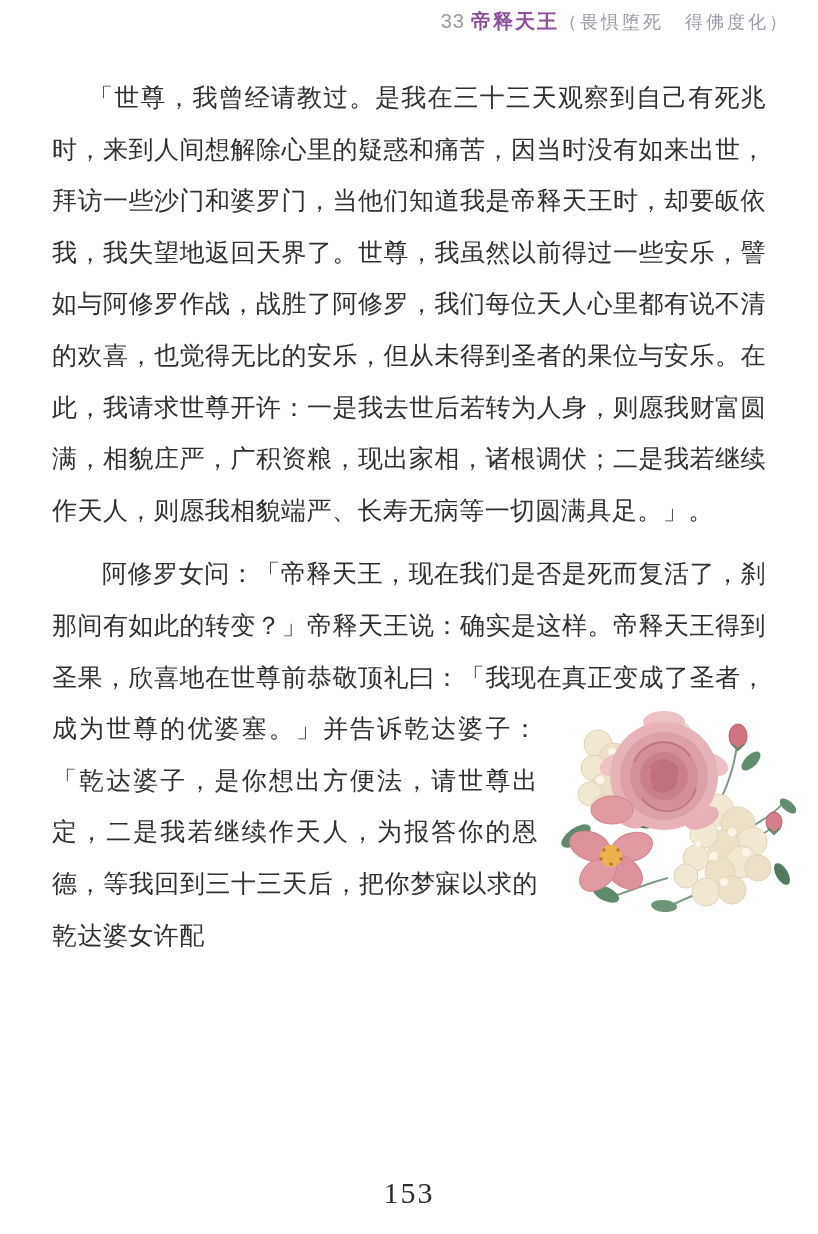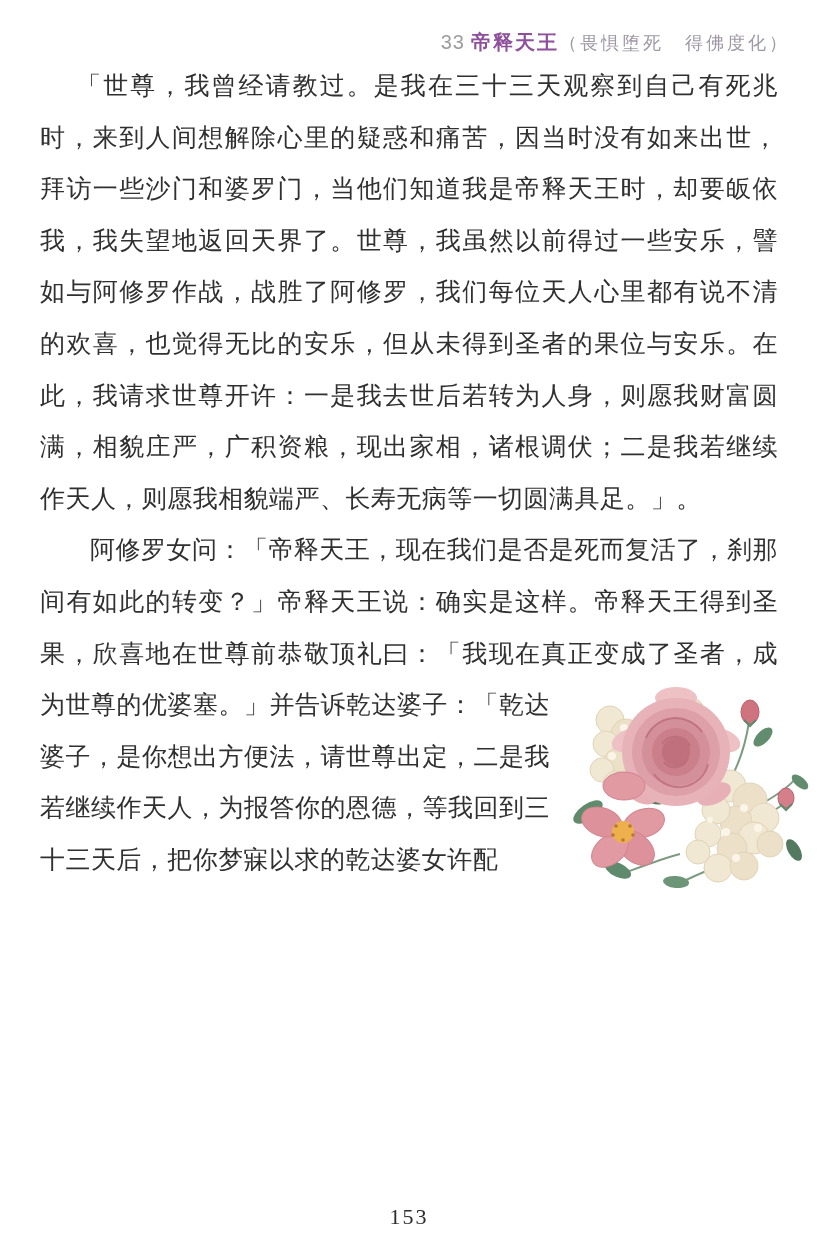--- a/index.html
+++ b/index.html
@@ -9,63 +9,63 @@
     height: 1234px;
     margin: 0 auto;
     background: #ffffff;
     overflow: hidden;
     font-family: "Liberation Serif", "DejaVu Serif", serif;
     color: #2e2e2e;
   }
   
   .header {
     position: absolute;
-    top: 28px;
+    top: 9px;
     right: 28px;
     font-family: "Liberation Sans", "DejaVu Sans", sans-serif;
     font-size: 20px;
-    line-height: 29px;
+    line-height: 24px;
     white-space: nowrap;
   }
   .ch-num   { color:#9c9c9c; letter-spacing:1px; margin-right:6px; }
   .ch-title { color:#8e4f9b; font-weight:600; letter-spacing:2px; }
   .ch-sub   { color:#9e97a6; font-size:18px; letter-spacing:3px; }
   
   .body-text {
     position: absolute;
     left: 40px;
     top: 60px;
     width: 738px;
     font-size: 25px;
     letter-spacing: 0.45px;
     line-height: 51.6px;
     text-align: justify;
     text-justify: inter-character;
     color: #303030;
   }
-  .para { margin: 0; }
+  .para { margin: 12px; }
   .indent   { text-indent: 2em; }
   .q-indent { text-indent: 1.45em; }
   .note { font-size: 21px; color:#3a3a3a; }
   
   .flower {
     float: right;
     width: 256px;
     height: 206px;
     margin: 3px -36px 0 8px;
   }
   .flower svg { display:block; width:100%; height:100%; }
   
   .footer {
     position: absolute;
-    bottom: 4px;
+    bottom: 24px;
     left: 0;
     width: 100%;
     text-align: center;
-    font-size: 22px;
+    font-size: 30px;
     letter-spacing: 2px;
     color: #2c2c2c;
   }
 </style>
 </head>
 <body>
 
 <div class="page">
 
   <div class="header">

